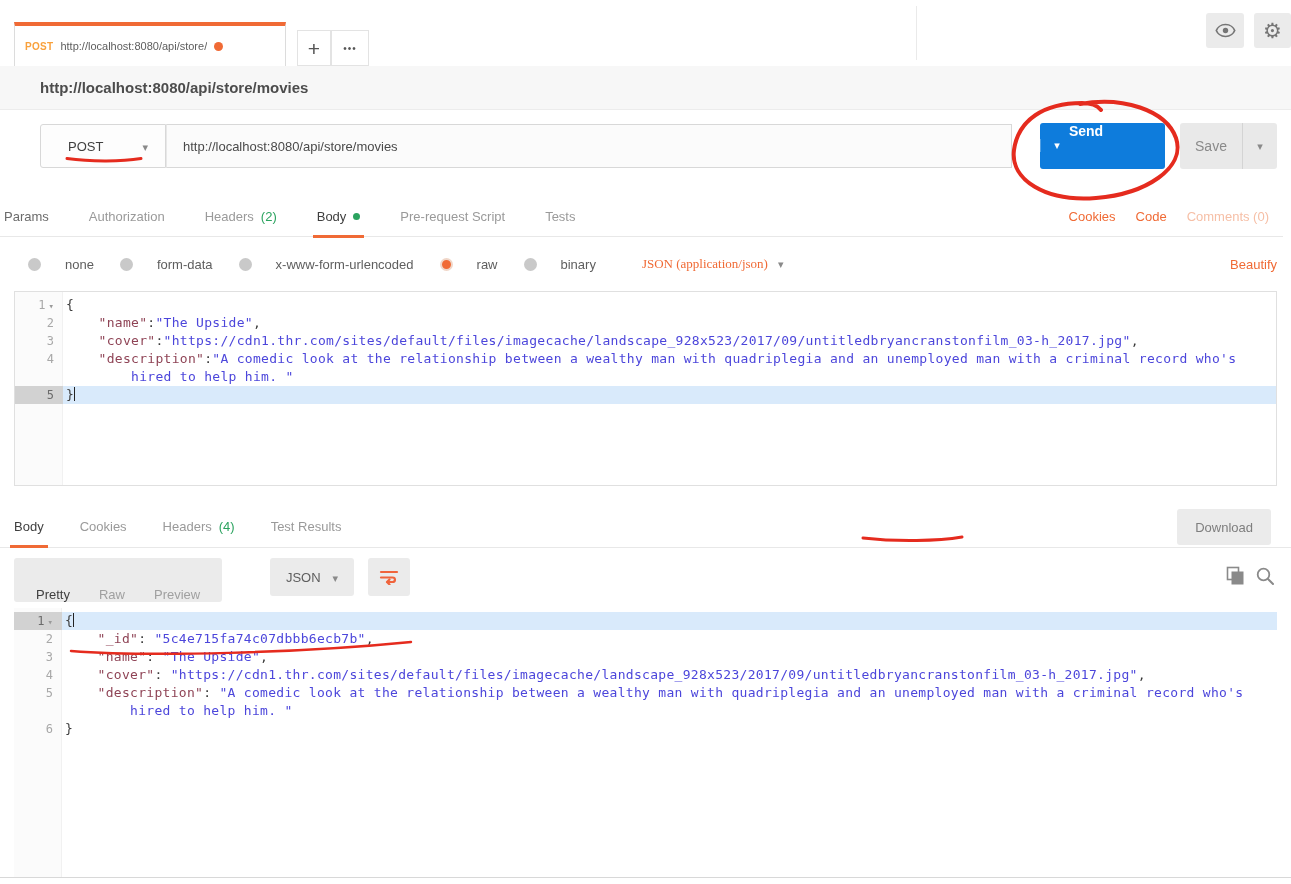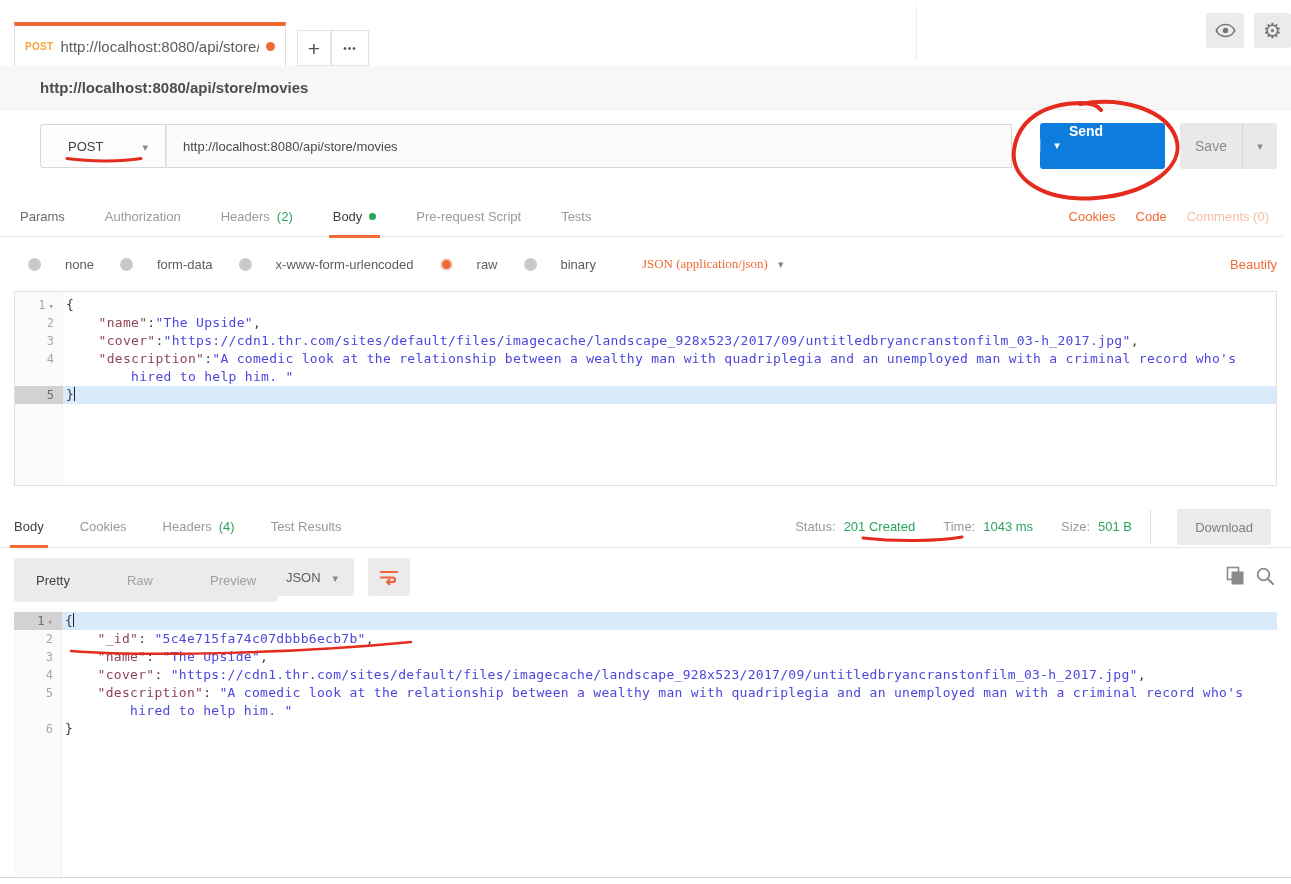--- a/index.html
+++ b/index.html
@@ -13,21 +13,21 @@
     font-family:"Liberation Sans",sans-serif;color:#4a4a4a;font-size:13px;
   }
   .abs{position:absolute;}
   
   .topbar{top:0;left:0;width:1291px;height:66px;background:#fff;}
   .topbar-divider{left:916px;top:6px;height:54px;border-left:1px solid #EAEAEA;}
   .req-tab{left:14px;top:22px;width:272px;height:44px;background:#fff;
     border:1px solid #DCDCDC;border-bottom:none;border-top:4px solid var(--orange);
     display:flex;align-items:center;gap:7px;padding:0 10px;cursor:pointer;}
   .req-tab .method{color:var(--post);font-weight:700;font-size:10px;letter-spacing:.3px;}
-  .req-tab .url{color:#5d5d5d;font-size:15px;white-space:nowrap;overflow:hidden;}
+  .req-tab .url{color:#5d5d5d;font-size:11px;white-space:nowrap;overflow:hidden;}
   .unsaved-dot{width:9px;height:9px;border-radius:50%;background:var(--orange);flex:none;}
   .tabbtn{top:30px;height:36px;background:#fff;border:1px solid #E3E3E3;
     display:flex;align-items:center;justify-content:center;color:#6e6e6e;cursor:pointer;}
   .btn-plus{left:297px;width:34px;}
   .btn-plus::after{content:"+";font-size:21px;font-weight:400;color:#555;line-height:1;}
   .btn-more{left:331px;width:38px;}
   .btn-more::after{content:"•••";font-size:10px;letter-spacing:1px;color:#555;}
   .env-select{left:930px;top:13px;width:262px;height:35px;background:#EBEBEB;border-radius:3px;
     display:flex;align-items:center;justify-content:space-between;padding:0 13px;color:#5E5E5E;cursor:pointer;}
   .caret::after{content:"▾";font-size:11px;color:#8a8a8a;}
@@ -50,21 +50,21 @@
   .send-group{left:1040px;top:123px;width:125px;height:46px;background:var(--blue);border-radius:3px;
     display:flex;color:#fff;cursor:pointer;flex-direction:column;}
   .send-main{width:92px;display:flex;align-items:center;justify-content:center;font-size:14px;font-weight:700;}
   .send-caret{width:33px;border-left:1px solid rgba(255,255,255,.28);display:flex;align-items:center;justify-content:center;}
   .send-caret::after{content:"▾";font-size:11px;color:#fff;}
   .save-group{left:1180px;top:123px;width:97px;height:46px;background:#E9E9E9;border-radius:3px;display:flex;cursor:pointer;}
   .save-main{width:62px;display:flex;align-items:center;justify-content:center;color:#8a8a8a;font-size:14px;}
   .save-caret{width:35px;border-left:1px solid #D4D4D4;display:flex;align-items:center;justify-content:center;}
   
   .reqtabs{top:196px;left:0;width:1283px;height:41px;border-bottom:1px solid #E8E8E8;
-    display:flex;align-items:center;padding-left:20px;gap:40px;}
+    display:flex;align-items:center;padding-left:4px;gap:40px;}
   .rtab{position:relative;height:41px;display:flex;align-items:center;gap:7px;color:#9A9A9A;cursor:pointer;white-space:nowrap;}
   .rtab.first{color:#6B6B6B;}
   .rtab .cnt{color:var(--green);}
   .rtab.active{color:#3F3F3F;}
   .rtab.active::after{content:"";position:absolute;left:-4px;right:-4px;bottom:-1px;height:3px;background:var(--orange);}
   .greendot{width:7px;height:7px;border-radius:50%;background:var(--green);}
   .reqtab-links{position:absolute;right:14px;top:0;height:41px;display:flex;align-items:center;gap:20px;}
   .olink{color:var(--orange);cursor:pointer;}
   .olink.muted{color:#F6BFA6;}
   
@@ -95,21 +95,21 @@
     display:flex;align-items:center;padding-left:14px;gap:36px;}
   .status-wrap{position:absolute;right:130px;top:0;height:43px;display:flex;align-items:center;gap:8px;color:#9A9A9A;}
   .status-wrap b{color:var(--green);font-weight:400;}
   .status-gap{width:12px;}
   .vdiv{width:1px;height:34px;background:#DCDCDC;margin:0 10px;}
   .download-btn{position:absolute;right:20px;top:4px;height:36px;padding:8px 18px;background:#EBEBEB;border-radius:3px;
     display:flex;align-items:center;color:#7E7E7E;cursor:pointer;}
   
   .resp-toolbar{top:558px;left:0;width:1291px;height:40px;}
   .seg{left:14px;top:0;height:44px;background:#EBEBEB;border-radius:3px;
-    display:flex;align-items:center;padding:0 22px;gap:57px;}
+    display:flex;align-items:flex-end;padding:0 22px;gap:29px;}
   .seg .view{color:#A0A0A0;cursor:pointer;}
   .seg .view.active{color:#3F3F3F;}
   .fmt-select{left:270px;top:0;width:84px;height:38px;background:#EBEBEB;border-radius:3px;
     display:flex;align-items:center;justify-content:center;gap:12px;color:#5E5E5E;cursor:pointer;}
   .wrap-btn{left:368px;top:0;width:42px;height:38px;background:#EBEBEB;border-radius:3px;
     display:flex;align-items:center;justify-content:center;cursor:pointer;}
   .copy-btn{right:46px;top:8px;cursor:pointer;}
   .search-btn{right:16px;top:8px;cursor:pointer;}
   .bottom-line{top:877px;left:0;width:1291px;border-top:1px solid #D8D8D8;background:#fff;height:7px;}
   
@@ -242,31 +242,20 @@
         <span>Cookies</span>
       </div>
       <div class="rtab">
         <span>Headers</span>
         <span class="cnt">(4)</span>
       </div>
       <div class="rtab">
         <span>Test Results</span>
       </div>
     </div>
-  <div class="status-wrap">
-    <span>Status:</span>
-    <b>201 Created</b>
-    <span class="status-gap"></span>
-    <span>Time:</span>
-    <b>1043 ms</b>
-    <span class="status-gap"></span>
-    <span>Size:</span>
-    <b>501 B</b>
-    <span class="vdiv"></span>
-  </div>
   <div class="download-btn">Download</div>
 </div>
 
 <div class="abs resp-toolbar">
   <div class="abs seg" id="views-mount">
       <span class="view active">Pretty</span>
       <span class="view">Raw</span>
       <span class="view">Preview</span>
     </div>
   <div class="abs fmt-select">

